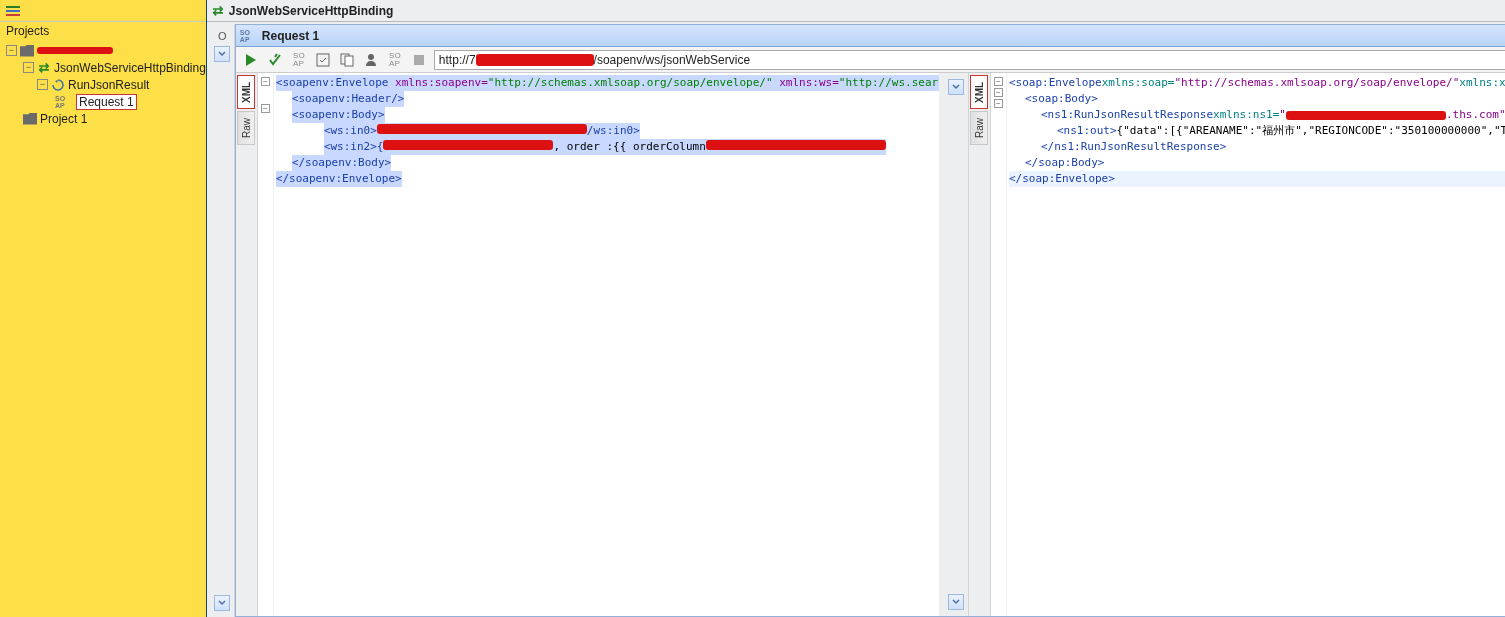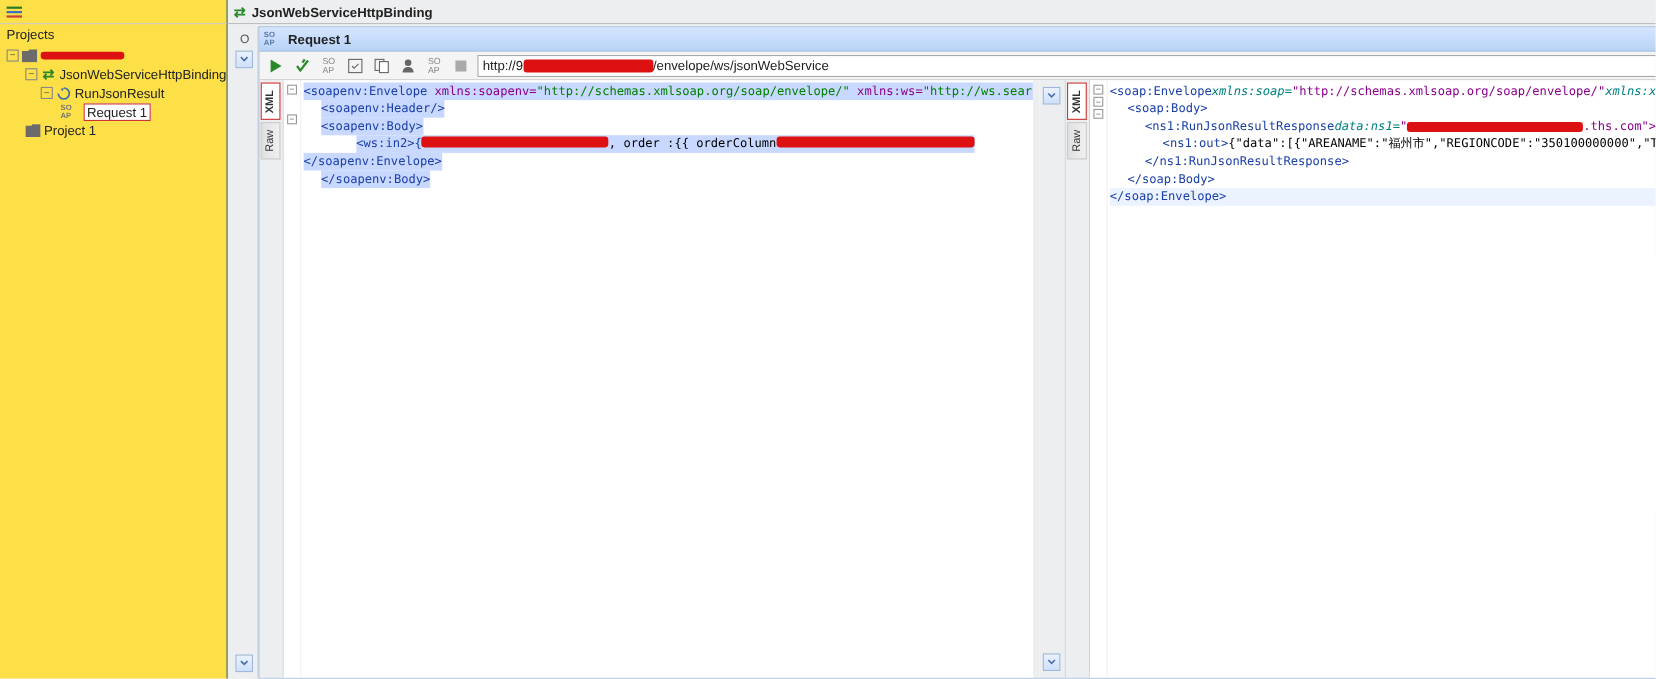--- a/index.html
+++ b/index.html
@@ -115,21 +115,21 @@
 .vtab { width:18px;height:34px;display:flex;align-items:center;justify-content:center;font-size:10px;color:#333;writing-mode:vertical-rl;transform:rotate(180deg);cursor:pointer;background:linear-gradient(90deg,#f0f0f0,#e0e0e0);border:1px solid #c8c8c8; }
 .vtab.active{border:1px solid #c33;background:#fff;color:#333;font-weight:bold;}
 
 .foldcol { width:16px;background:#fff;border-right:1px solid #eee;padding-top:2px;display:flex;flex-direction:column;align-items:center;gap:0; }
 .fold-sq{width:9px;height:9px;border:1px solid #999;font-size:8px;line-height:7px;text-align:center;color:#666;margin-top:2px;cursor:pointer;}
 
 .editor { flex:1;background:#fff;font-family:Consolas,monospace;font-size:11px;line-height:16px;padding:2px 0 0 2px;overflow:hidden;white-space:nowrap;position:relative; }
 .editor .ln{height:16px;display:flex;align-items:center;}
 .sel{background:#c8d8ff;}
 .tag{color:#1a3fa8;}
-.ns{color:#008080;font-style:italic;}
+.ns{color:#008080;}
 .attr{color:#8b008b;}
 .str{color:#008000;}
 .txt{color:#000;}
 .endtag{color:#1a3fa8;}
 .splitter{width:6px;background:#eceef0;cursor:col-resize;}
 
 .pane-right .editor{background:#fff;}
 .hl-line{background:#eaf3ff;}
 
 </style>
@@ -242,23 +242,23 @@
               <path d="M3 14c0-3 2-5 5-5s5 2 5 5" fill="#666"></path>
             </svg>
           </span>
         <span class="tool-btn" style="font-size:8px;color:#888;line-height:8px;">SO<br>AP</span>
         <span class="tool-btn">
             <svg viewBox="0 0 16 16">
               <rect x="3" y="3" width="10" height="10" fill="#aaa"></rect>
             </svg>
           </span>
         <div class="url-input">
-          <span>http://9</span>
+          <span>http://7</span>
             <span class="redact" style="width:118px;height:12px;"></span>
-            <span>/envelope/ws/jsonWebService</span>
+            <span>/soapenv/ws/jsonWebService</span>
         </div>
 
       </div>
 
       <div class="panes">
 
         <div class="pane">
           <div class="vtabs">
             <div class="vtab active">XML</div>
             <div class="vtab">Raw</div>
@@ -275,28 +275,32 @@
             <div class="ln">
                 <span style="width:16px;display:inline-block"></span>
                 <span class="sel"><span class="tag">&lt;soapenv:Header/&gt;</span></span>
               </div>
             <div class="ln">
                 <span style="width:16px;display:inline-block"></span>
                 <span class="sel"><span class="tag">&lt;soapenv:Body&gt;</span></span>
               </div>
             <div class="ln">
                 <span style="width:48px;display:inline-block"></span>
+                <span class="sel"><span class="tag">&lt;ws:in0&gt;</span><span class="redact" style="width:210px;height:10px;"></span><span class="tag">/ws:in0&gt;</span></span>
+              </div>
+            <div class="ln">
+                <span style="width:48px;display:inline-block"></span>
                 <span class="sel"><span class="tag">&lt;ws:in2&gt;{</span><span class="redact" style="width:170px;height:10px;"></span><span class="txt">, order :{{ orderColumn</span><span class="redact" style="width:180px;height:10px;"></span></span>
               </div>
             <div class="ln">
+                <span style="width:16px;display:inline-block"></span>
+                <span class="sel"><span class="endtag">&lt;/soapenv:Body&gt;</span></span>
+              </div>
+            <div class="ln">
                 <span class="sel"><span class="endtag">&lt;/soapenv:Envelope&gt;</span></span>
-              </div>
-            <div class="ln">
-                <span style="width:16px;display:inline-block"></span>
-                <span class="sel"><span class="endtag">&lt;/soapenv:Body&gt;</span></span>
               </div>
           </div>
         </div>
 
         <div class="splitter"></div>
 
         <div class="mid-gutter">
           <div class="gutter-btn">
               <svg viewBox="0 0 10 10">
                 <path d="M2 3l3 3 3-3" stroke="#4a6fa8" fill="none" stroke-width="1.5"></path>
@@ -327,21 +331,21 @@
                 <span class="attr">"http://schemas.xmlsoap.org/soap/envelope/"</span>
                 <span class="ns"> xmlns:xsd=</span>
               </div>
             <div class="ln">
                 <span style="width:16px;display:inline-block"></span>
                 <span class="tag">&lt;soap:Body&gt;</span>
               </div>
             <div class="ln">
                 <span style="width:32px;display:inline-block"></span>
                 <span class="tag">&lt;ns1:RunJsonResultResponse</span>
-                <span class="ns"> data:ns1=</span>
+                <span class="ns"> xmlns:ns1=</span>
                 <span class="attr">"</span>
                 <span class="redact" style="width:160px;height:9px;"></span>
                 <span class="attr">.ths.com"&gt;</span>
               </div>
             <div class="ln">
                 <span style="width:48px;display:inline-block"></span>
                 <span class="tag">&lt;ns1:out&gt;</span>
                 <span class="txt">{"data":[{"AREANAME":"福州市","REGIONCODE":"350100000000","TARGET":97,"YEAR":2</span>
               </div>
             <div class="ln">

